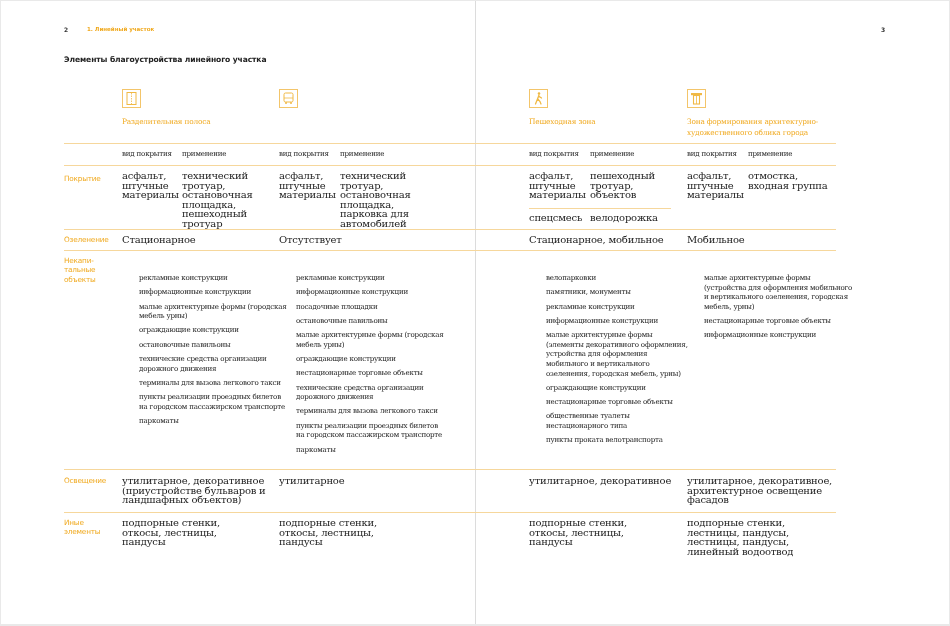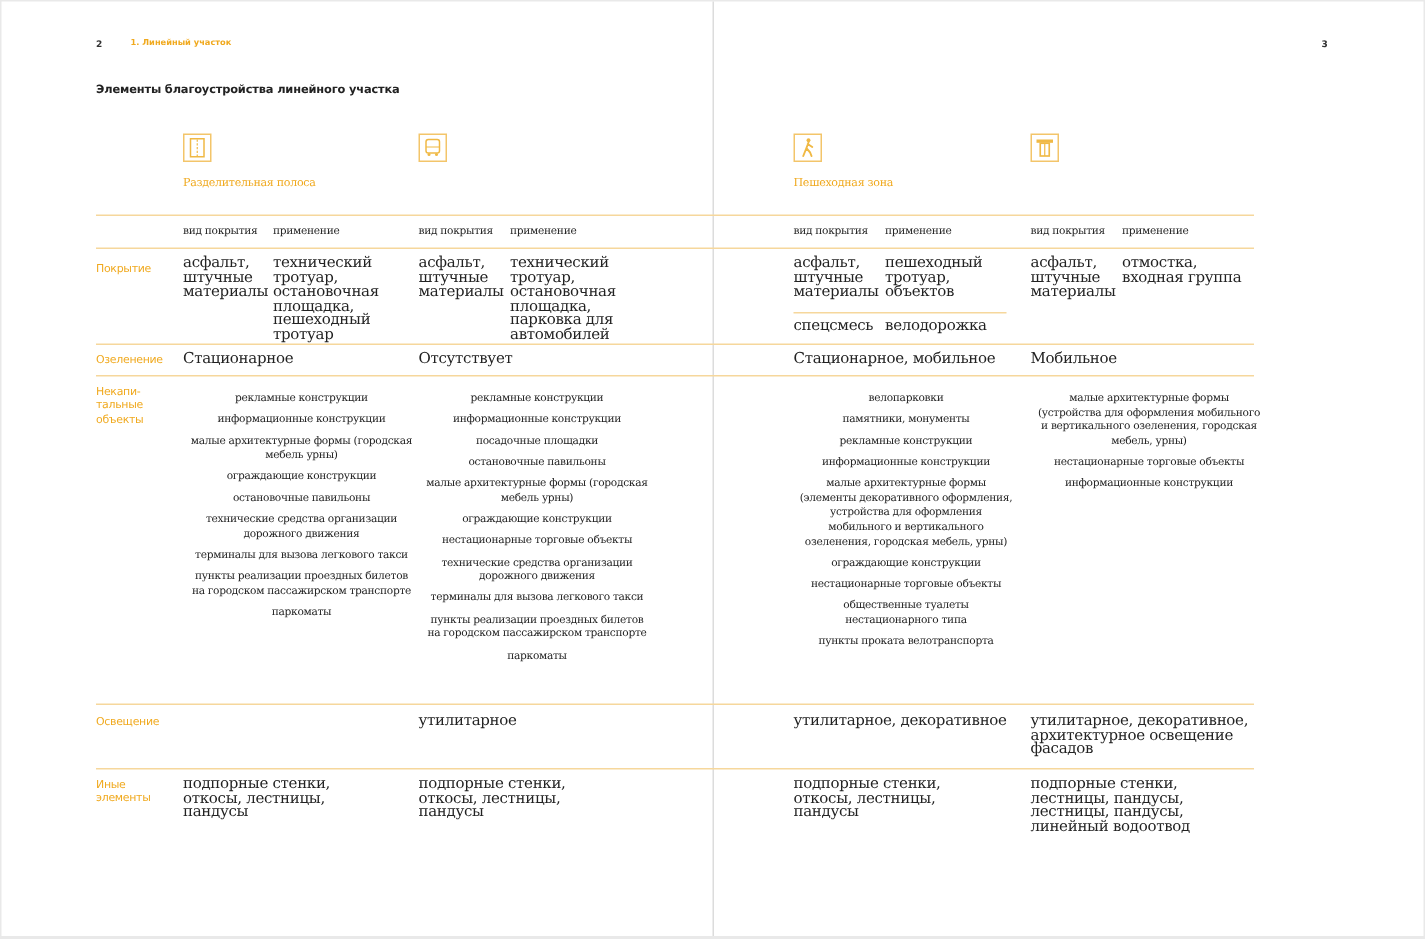--- a/index.html
+++ b/index.html
@@ -10,21 +10,21 @@
   .pnum { position:absolute; top:25px; font-family:"DejaVu Sans", sans-serif; font-size:6px; font-weight:bold; color:#333; }
   .runhead { position:absolute; left:86px; top:25px; font-family:"DejaVu Sans", sans-serif; font-size:5.5px; font-weight:bold; color:#f0a91e; }
   .doc-title { position:absolute; left:63px; top:54px; font-family:"DejaVu Sans", sans-serif; font-size:7.6px; font-weight:bold; color:#222; letter-spacing:-0.1px; }
   .hline { position:absolute; height:1px; background:#f6d79c; }
   .icon { position:absolute; width:19px; height:19px; border:1px solid #f3c56a; box-sizing:border-box; }
   .icon svg { position:absolute; left:1px; top:1px; width:15px; height:15px; }
   .zone-title { position:absolute; font-size:7.4px; line-height:11px; color:#f0a91e; letter-spacing:-0.2px; }
   .sub { position:absolute; font-size:7.1px; color:#222; letter-spacing:-0.2px; white-space:nowrap; }
   .cell { position:absolute; font-size:10px; line-height:9.6px; color:#222; letter-spacing:-0.2px; }
   .rowlabel { position:absolute; left:63px; font-family:"DejaVu Sans", sans-serif; font-size:7.3px; line-height:9.4px; color:#f0a91e; letter-spacing:-0.2px; }
-  .list { position:absolute; margin:4px; padding:0; list-style:none; font-size:7.1px; line-height:9.6px; letter-spacing:-0.2px; color:#222;text-align:center; }
+  .list { position:absolute; margin:17px; padding:0; list-style:none; font-size:7.1px; line-height:9.6px; letter-spacing:-0.2px; color:#222; }
   .list li { margin:0 0 4.7px 0; }
 </style>
 </head>
 <body>
 
 <div class="spread">
   <div class="gutter"></div>
 
   <div class="pnum" style="left:63px">2</div>
   <div class="runhead">1. Линейный участок</div>
@@ -54,20 +54,21 @@
   <div class="icon" style="left:686px;top:88px">
     <svg viewBox="0 0 15 15">
         <rect x="2" y="2" width="11" height="2.2" fill="#f0b945"></rect>
         <rect x="4.5" y="4.5" width="6" height="8.5" fill="none" stroke="#f0b945" stroke-width="1.1"></rect>
         <line x1="7.5" y1="5" x2="7.5" y2="13" stroke="#f0b945" stroke-width="0.8"></line>
       </svg>
   </div>
 
   <div class="zone-title" style="left:121px;top:115px;width:150px">Разделительная полоса</div>
   <div class="zone-title" style="left:528px;top:115px;width:150px">Пешеходная зона</div>
+  <div class="zone-title" style="left:686px;top:115px;width:160px">Зона формирования архитектурно-художественного облика города</div>
 
   <div class="hline" style="left:63px;top:142px;width:772px"></div>
   <div class="hline" style="left:63px;top:164px;width:772px"></div>
 
   <div class="sub" style="left:121px;top:148px">вид покрытия</div>
   <div class="sub" style="left:181px;top:148px">применение</div>
   <div class="sub" style="left:278px;top:148px">вид покрытия</div>
   <div class="sub" style="left:339px;top:148px">применение</div>
   <div class="sub" style="left:528px;top:148px">вид покрытия</div>
   <div class="sub" style="left:589px;top:148px">применение</div>
@@ -135,20 +136,21 @@
   </ul>
   <ul class="list" style="left:686px;top:255px;width:150px">
     <li>малые архитектурные формы (устройства для оформления мобильного и вертикального озеленения, городская мебель, урны)</li>
     <li>нестационарные торговые объекты</li>
     <li>информационные конструкции</li>
   </ul>
 
   <div class="hline" style="left:63px;top:468px;width:772px"></div>
 
   <div class="rowlabel" style="top:475px">Освещение</div>
+  <div class="cell" style="left:121px;top:475px;width:145px">утилитарное, декоративное (приустройстве бульваров и ландшафных объектов)</div>
   <div class="cell" style="left:278px;top:475px;width:145px">утилитарное</div>
   <div class="cell" style="left:528px;top:475px;width:145px">утилитарное, декоративное</div>
   <div class="cell" style="left:686px;top:475px;width:150px">утилитарное, декоративное, архитектурное освещение фасадов</div>
 
   <div class="hline" style="left:63px;top:511px;width:772px"></div>
 
   <div class="rowlabel" style="top:517px;width:45px">Иные элементы</div>
   <div class="cell" style="left:121px;top:517px;width:135px">подпорные стенки, откосы, лестницы, пандусы</div>
   <div class="cell" style="left:278px;top:517px;width:135px">подпорные стенки, откосы, лестницы, пандусы</div>
   <div class="cell" style="left:528px;top:517px;width:135px">подпорные стенки, откосы, лестницы, пандусы</div>

